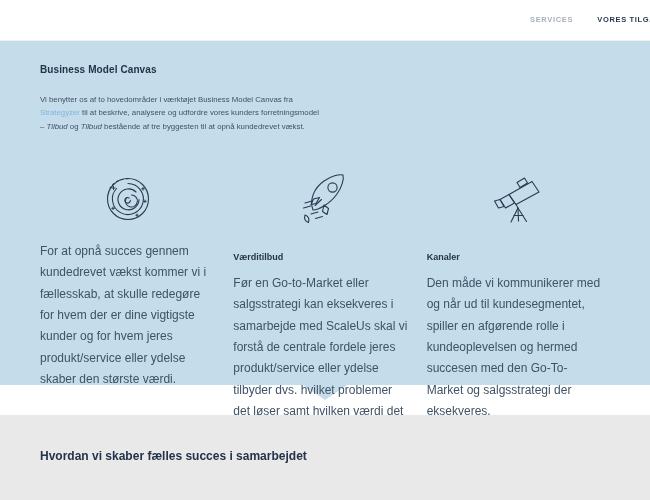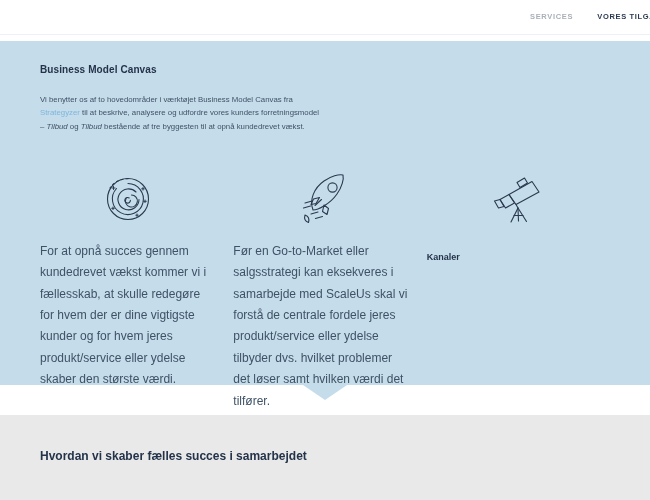--- a/index.html
+++ b/index.html
@@ -7,21 +7,21 @@
   body {
     font-family:"Liberation Sans", sans-serif;
     background:#ffffff;
     color:#2d3a4e;
     -webkit-font-smoothing:antialiased;
   }
   .page { position:relative; width:650px; height:500px; background:#ffffff; }
 
   
   .header {
-    position:absolute; top:0; left:0; width:650px; height:35px;
+    position:absolute; top:0; left:0; width:650px; height:41px;
     background:#ffffff;
     border-bottom:1px solid #eef1f3;
     display:flex; align-items:center; justify-content:flex-end;text-align:center;
   }
   .nav-item {
     font-size:7.5px; letter-spacing:0.09em; font-weight:bold;
     color:#a9b0b7; white-space:nowrap; text-transform:uppercase;
     line-height:1;
   }
   .nav-item.active { color:#2b3a4f; }
@@ -132,38 +132,40 @@
           <path d="M28.5 27.5 L22.5 29 L20 34.5 L25 33.5 Z"></path>
           <path d="M33 35 L31.5 41.5 L36 44.5 L37.5 38.5 Z"></path>
           <path d="M24 35.5 L30.5 29.5"></path>
           <path d="M14 33 L21 31"></path>
           <path d="M12.5 38 L19.5 36"></path>
           <path d="M20 44 L27 42"></path>
           <path d="M24.5 48.5 L31.5 46.5"></path>
           <path d="M14 45 C13 48.5 14.5 51.5 17.5 52.5 C18.5 49 17 46 14 45 Z"></path>
         </svg>
       </div>
+      <div class="col-title">Værditilbud</div>
       <div class="col-body">Før en Go-to-Market eller salgsstrategi kan eksekveres i samarbejde med ScaleUs skal vi forstå de centrale fordele jeres produkt/service eller ydelse tilbyder dvs. hvilket problemer det løser samt hvilken værdi det tilfører.</div>
     </div>
 
     <div class="col">
       <div class="icon-wrap">
         <svg width="62" height="58" viewBox="0 0 62 58" fill="none" stroke="#2b3a4f" stroke-width="1.1" stroke-linecap="round" stroke-linejoin="round">
           <path d="M24 24.5 L47 11.5 L54 22 L31 34.5 Z"></path>
           <path d="M15 29.5 L24 24.5 L29.5 33 L20.5 38 Z"></path>
           <path d="M9.5 31 L15 29.5 L19 36.5 L13.5 38 Z"></path>
           <path d="M32 12.5 L39.5 8 L42.5 13 L35 17.5 Z"></path>
           <path d="M31 34.5 L33 38"></path>
           <path d="M33 38 L26 52"></path>
           <path d="M33 38 L41.5 51.5"></path>
           <path d="M33 38.5 L33.5 51"></path>
           <path d="M29 45.5 L38 45.5"></path>
         </svg>
       </div>
       <div class="col-title">Kanaler</div>
+      <div class="col-body">Den måde vi kommunikerer med og når ud til kundesegmentet, spiller en afgørende rolle i kundeoplevelsen og hermed succesen med den Go-To-Market og salgsstrategi der eksekveres.</div>
     </div>
 
   </div>
 
   <div class="gray-section"></div>
   <div class="bottom-title">Hvordan vi skaber fælles succes i samarbejdet</div>
 
 </div>
 
 </body></html>

